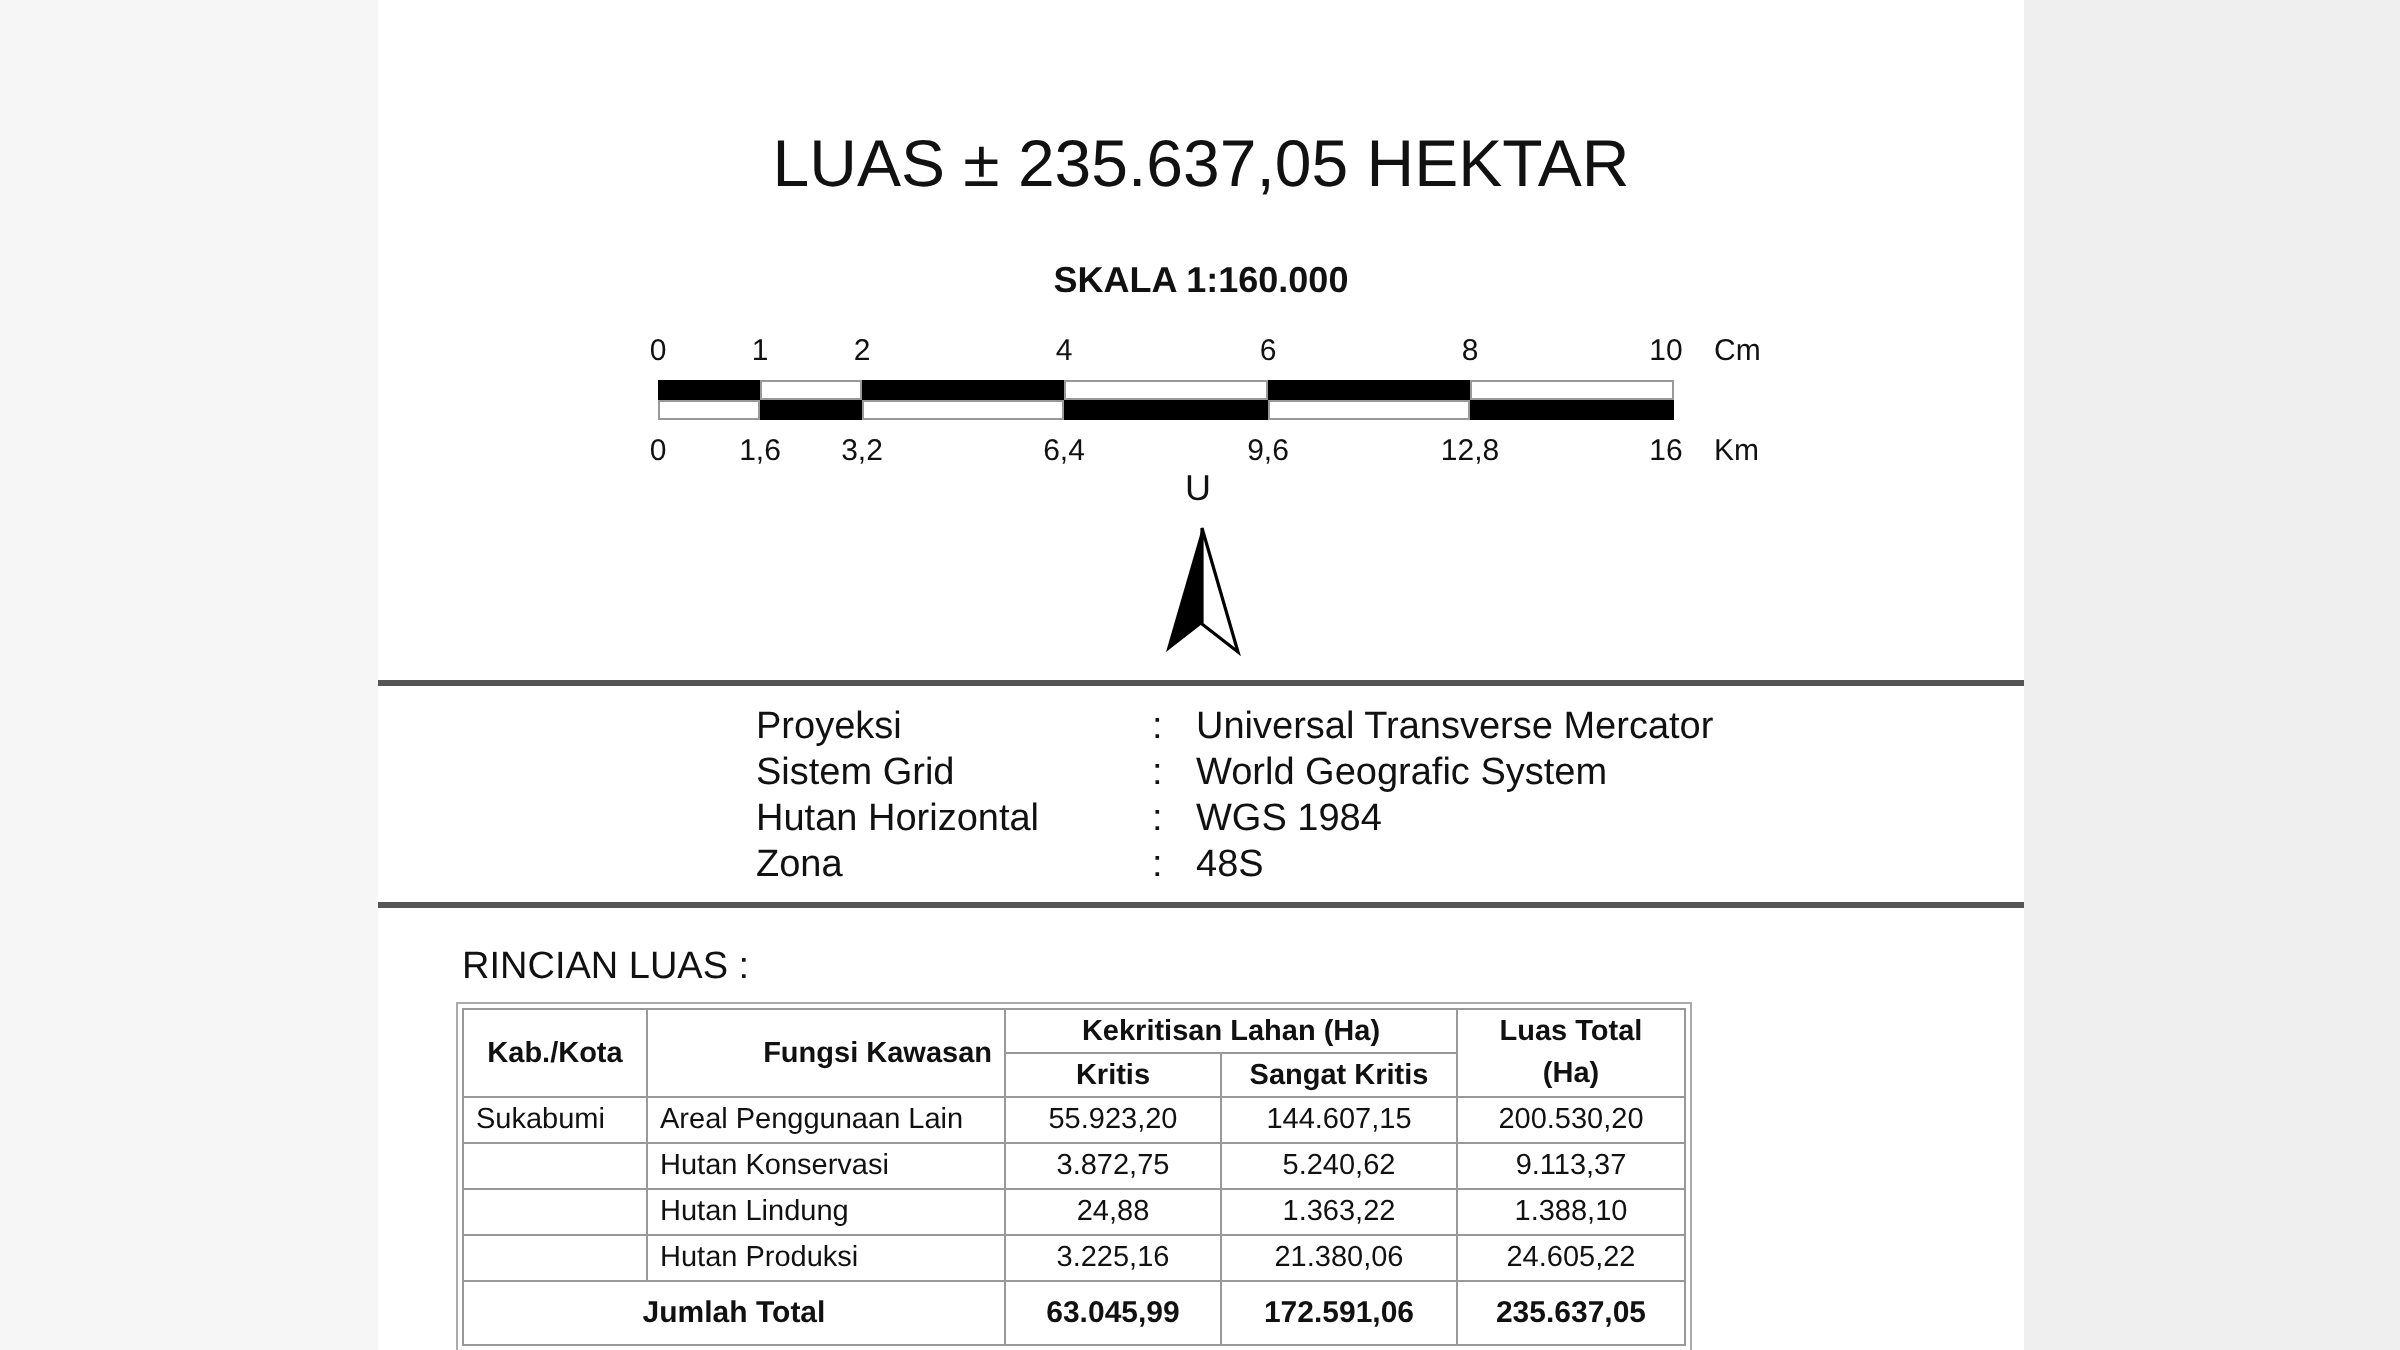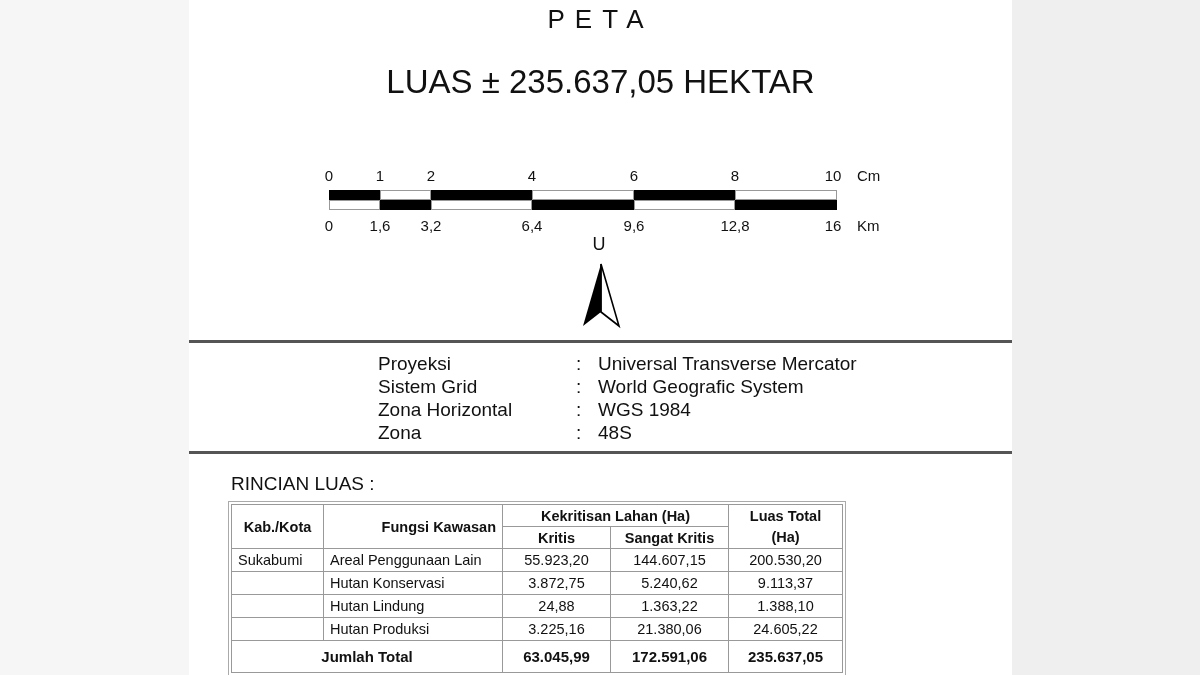--- a/index.html
+++ b/index.html
@@ -52,23 +52,23 @@
   .data-row td { height: 23px; }
   .total-row td { height: 32px; font-weight: bold; font-size: 15px; }
 </style>
 </head>
 <body>
 
 <div class="bg-right"></div>
 
 <div class="page">
 
-  <div class="abs title-peta">PETA</div>
   <div class="abs title-area">LUAS ± 235.637,05 HEKTAR</div>
 
+  <div class="abs skala">SKALA 1:160.000</div>
 
   <div>
     <div class="abs tick" style="left:140px;top:168px">0</div>
     <div class="abs tick" style="left:191px;top:168px">1</div>
     <div class="abs tick" style="left:242px;top:168px">2</div>
     <div class="abs tick" style="left:343px;top:168px">4</div>
     <div class="abs tick" style="left:445px;top:168px">6</div>
     <div class="abs tick" style="left:546px;top:168px">8</div>
     <div class="abs tick" style="left:644px;top:168px">10</div>
     <div class="abs unit" style="left:668px;top:168px">Cm</div>
@@ -108,21 +108,21 @@
 
   <div>
     <div class="proj-row proj-label" style="top:352px">Proyeksi</div>
     <div class="proj-row proj-colon" style="top:352px">:</div>
     <div class="proj-row proj-value" style="top:352px">Universal Transverse Mercator</div>
 
     <div class="proj-row proj-label" style="top:375px">Sistem Grid</div>
     <div class="proj-row proj-colon" style="top:375px">:</div>
     <div class="proj-row proj-value" style="top:375px">World Geografic System</div>
 
-    <div class="proj-row proj-label" style="top:398px">Zona Horizontal</div>
+    <div class="proj-row proj-label" style="top:398px">Hutan Horizontal</div>
     <div class="proj-row proj-colon" style="top:398px">:</div>
     <div class="proj-row proj-value" style="top:398px">WGS 1984</div>
 
     <div class="proj-row proj-label" style="top:421px">Zona</div>
     <div class="proj-row proj-colon" style="top:421px">:</div>
     <div class="proj-row proj-value" style="top:421px">48S</div>
   </div>
 
   <div class="rule" style="top:451px"></div>
 

